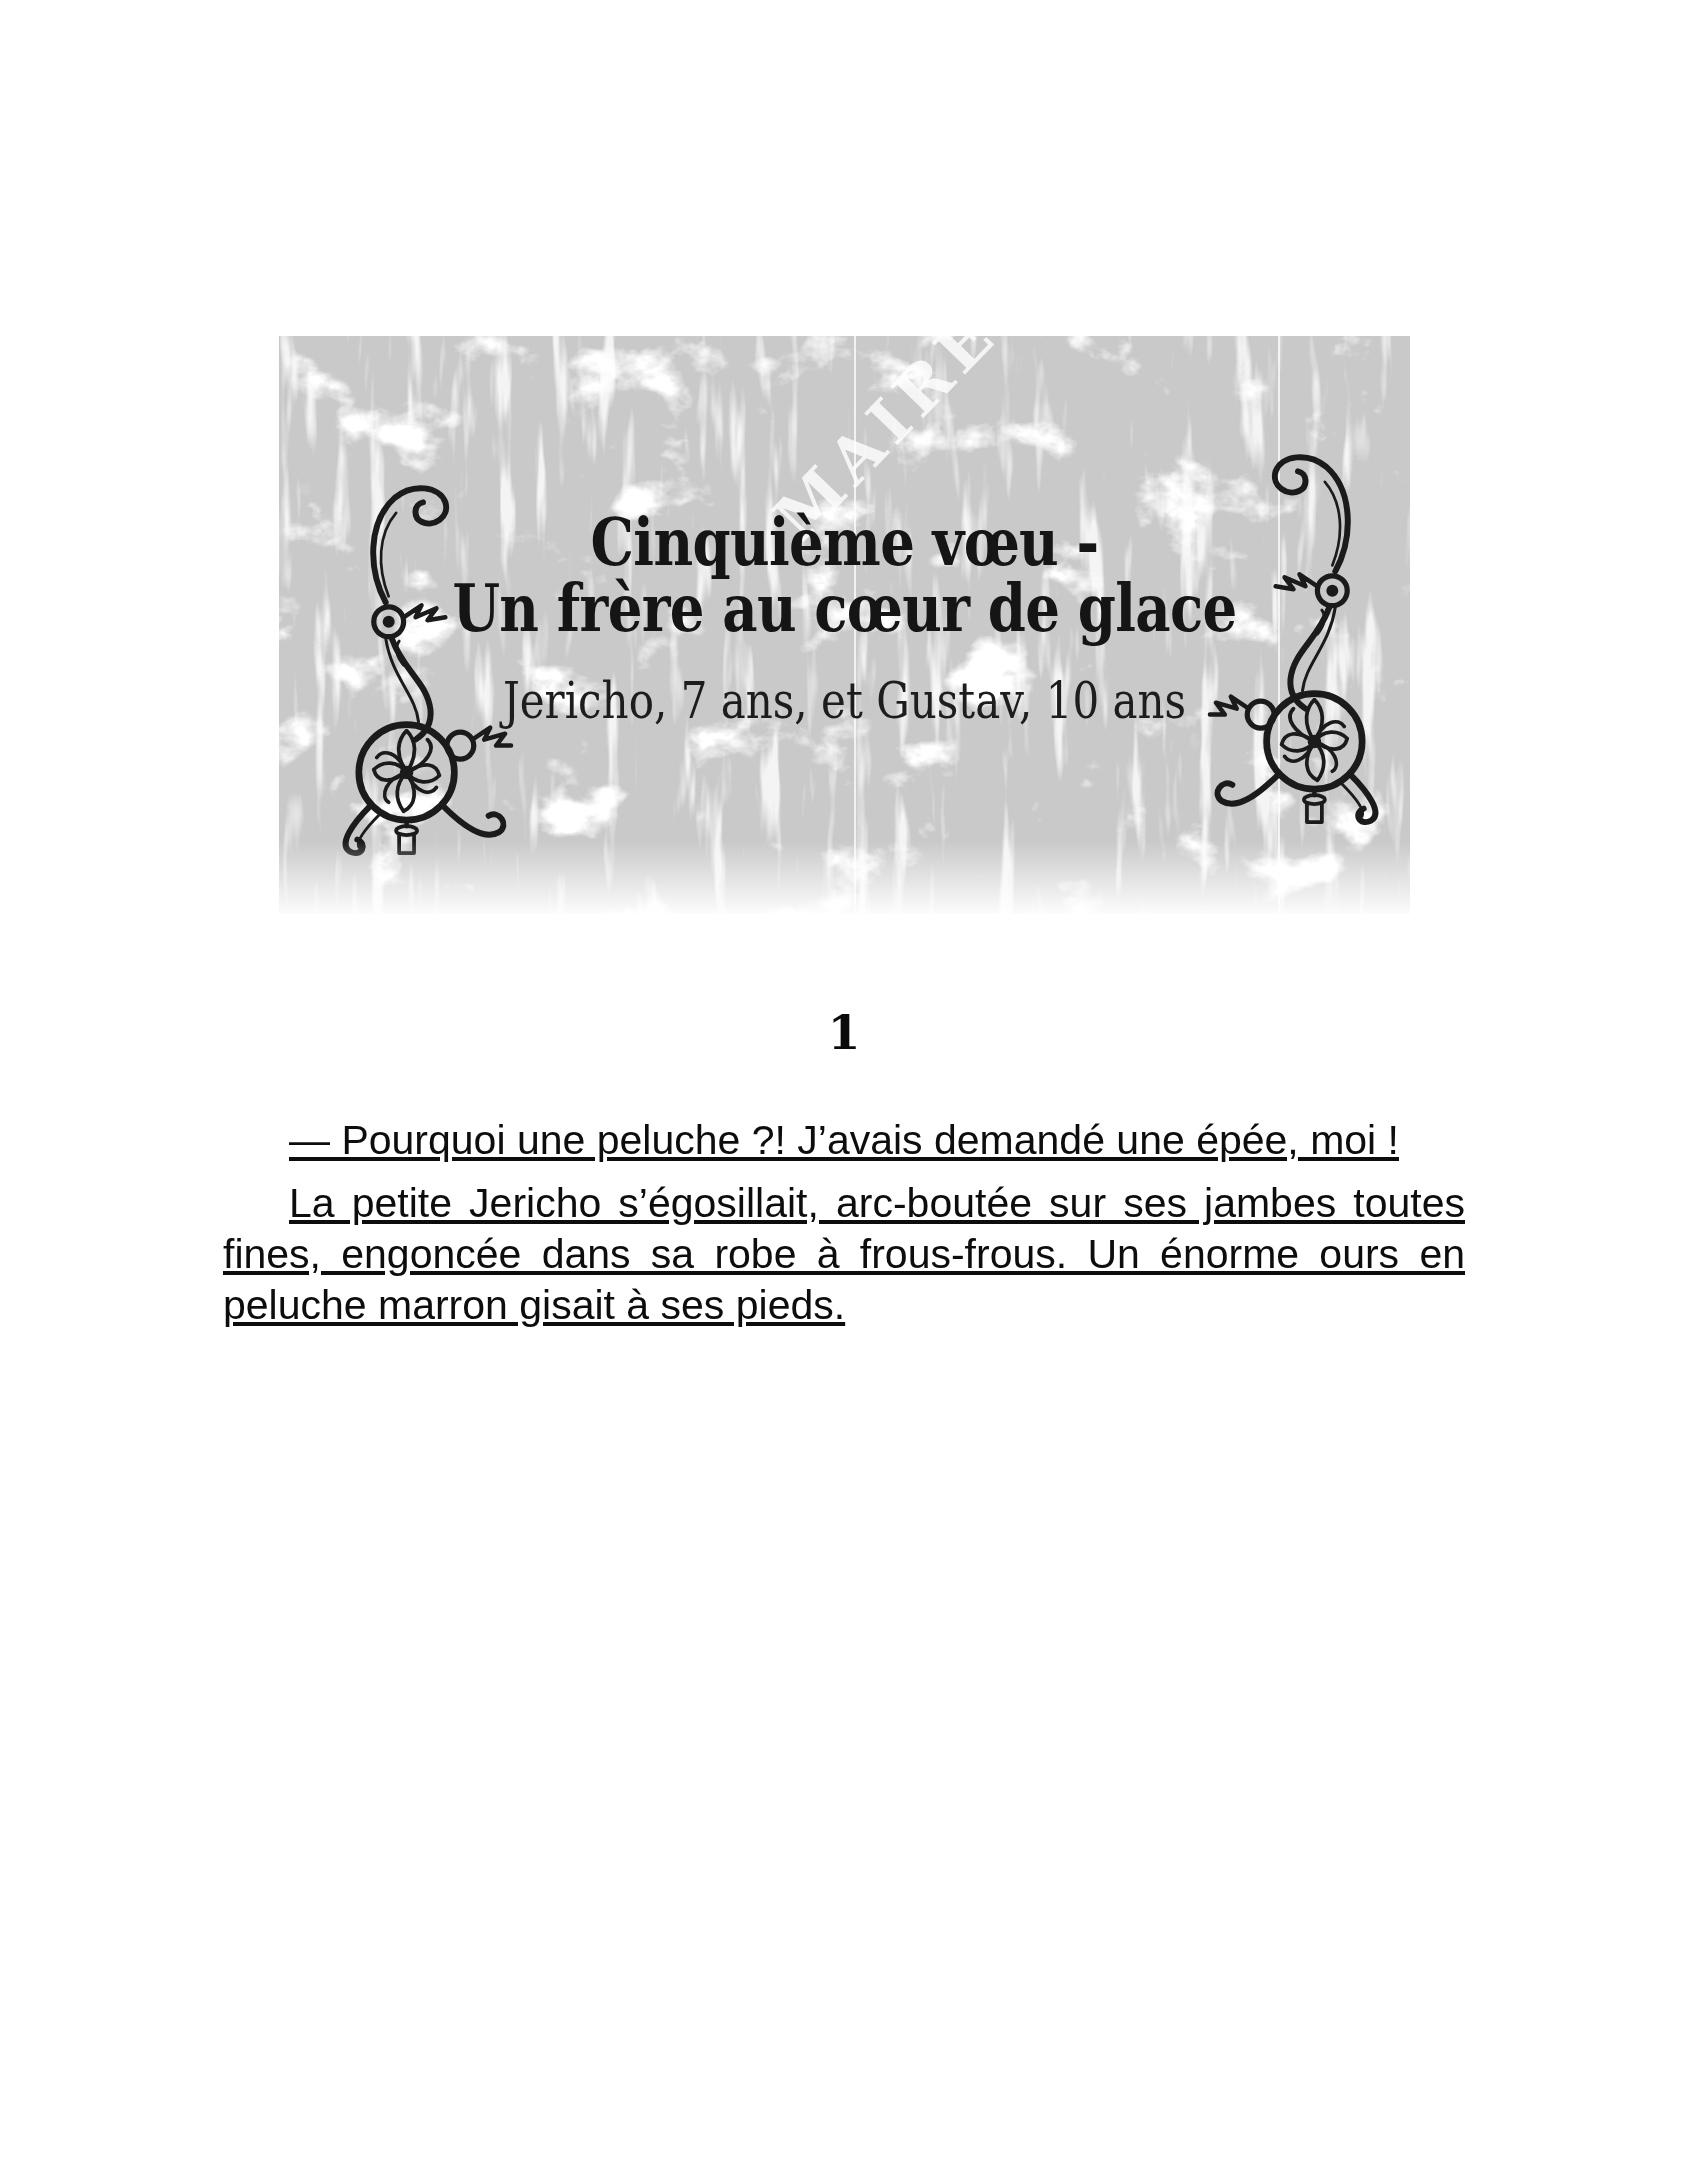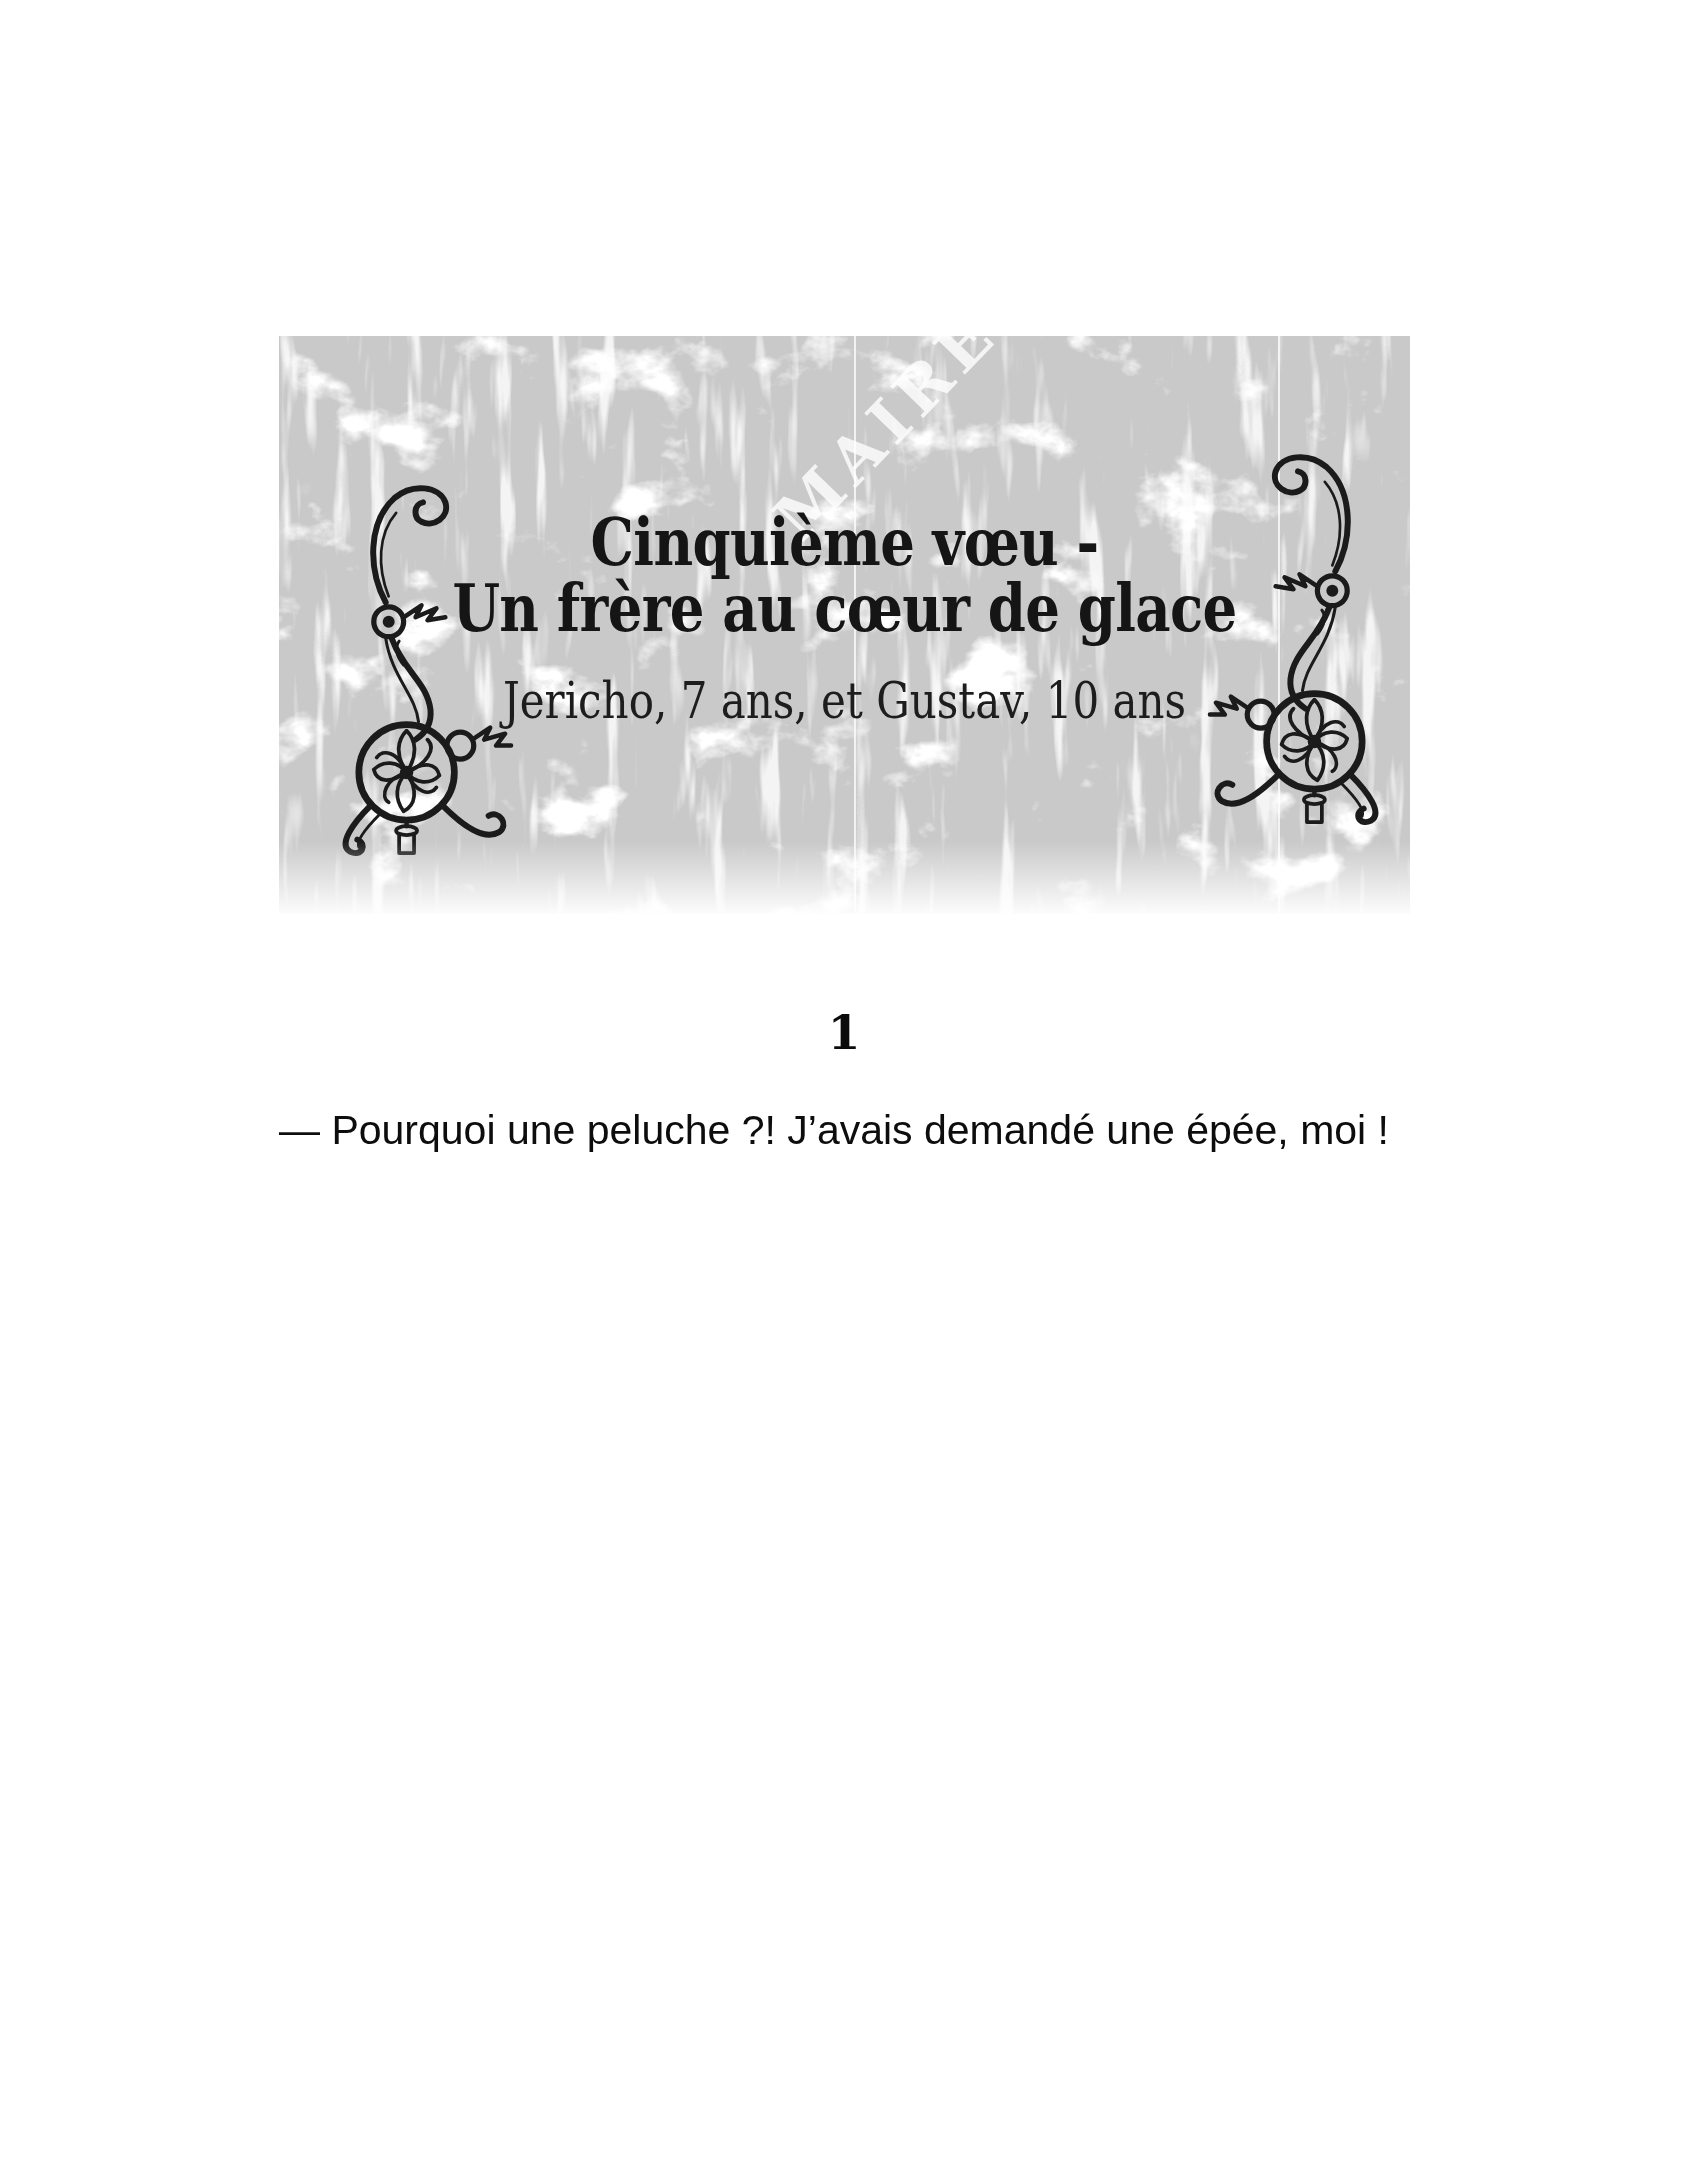--- a/index.html
+++ b/index.html
@@ -58,21 +58,21 @@
     position:absolute;left:211px;top:1008px;width:1266px;
     text-align:center;
     font-family:"DejaVu Serif", serif;
     font-weight:bold;font-size:47px;line-height:49px;color:#0b0b0b;
   }
   .body-text{
     position:absolute;left:211px;top:1103px;width:1266px;
     font-size:41px;line-height:51px;color:#0d0d0d;
     text-align:justify;
   }
-  .body-text p{margin:2px;text-indent:66px;}
+  .body-text p{margin:12px;text-indent:66px;text-decoration:underline;}
 </style>
 </head>
 <body>
 
 <div class="page">
 
   <div class="banner">
 
     <svg class="texture" viewBox="0 0 1396 712" preserveAspectRatio="none" aria-hidden="true">
       <defs>
@@ -176,16 +176,17 @@
       <div class="subtitle">Jericho, 7 ans, et Gustav, 10 ans</div>
     </div>
 
     <div class="banner-fade"></div>
   </div>
 
   <div class="chapter-number">1</div>
 
   <div class="body-text">
     <p>— Pourquoi une peluche ?! J’avais demandé une épée, moi !</p>
+    <p>La petite Jericho s’égosillait, arc-boutée sur ses jambes toutes fines, engoncée dans sa robe à frous-frous. Un énorme ours en peluche marron gisait à ses pieds.</p>
   </div>
 
 </div>
 
 
 </body></html>

